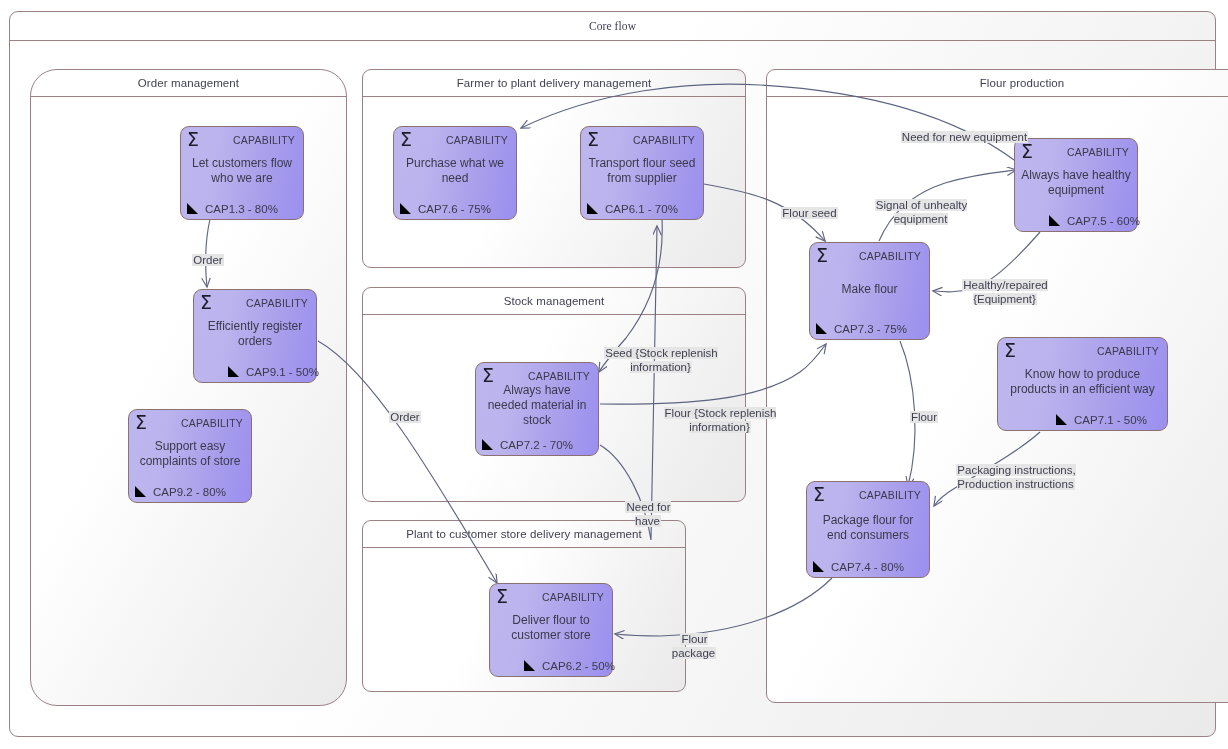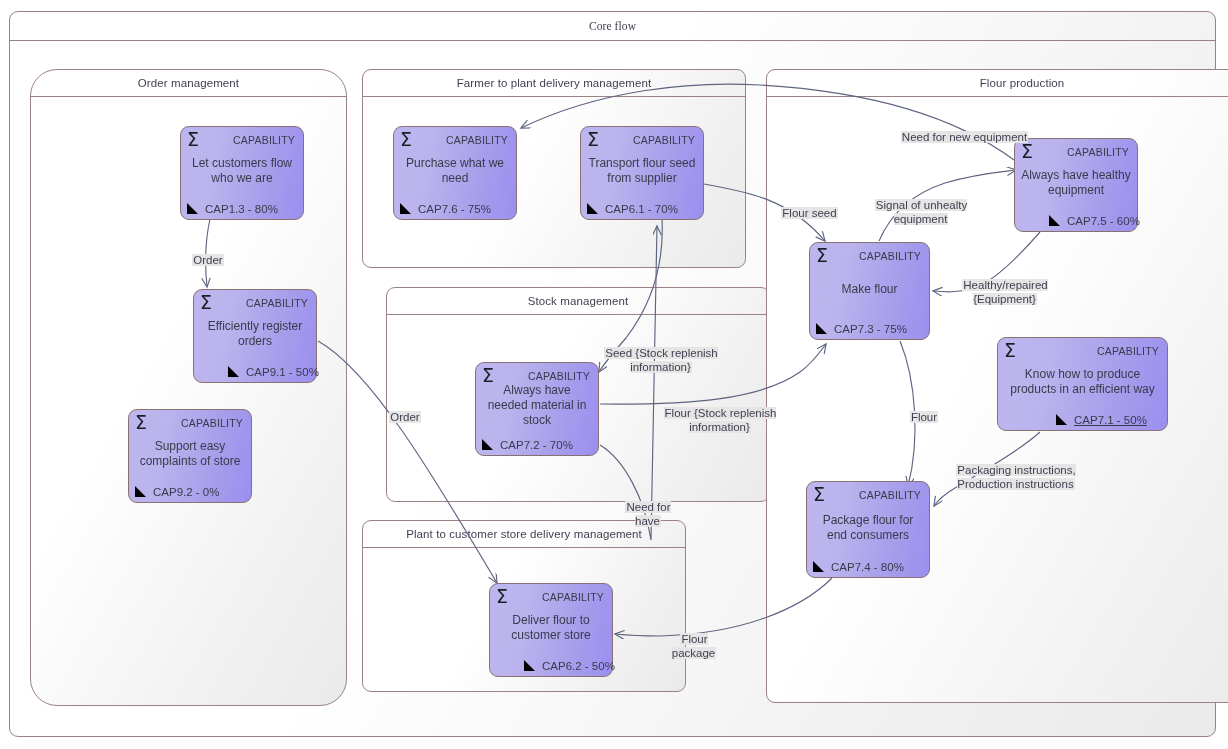--- a/index.html
+++ b/index.html
@@ -123,21 +123,21 @@
       <span>Order management</span>
     </div>
   </div>
 
   <div class="group" style="left:362px;top:69px;width:384px;height:199px;">
     <div class="ghead">
       <span>Farmer to plant delivery management</span>
     </div>
   </div>
 
-  <div class="group" style="left:362px;top:287px;width:384px;height:215px;margin-left:24px;">
+  <div class="group" style="left:362px;top:287px;width:384px;height:215px;">
     <div class="ghead">
       <span>Stock management</span>
     </div>
   </div>
 
   <div class="group" style="left:362px;top:520px;width:324px;height:172px;">
     <div class="ghead">
       <span>Plant to customer store delivery management</span>
     </div>
   </div>
@@ -205,21 +205,21 @@
   </div>
 
   <div class="cap" style="left:128px;top:409px;width:124px;height:94px;">
     <div class="caprow">
       <span class="sigma">Σ</span>
       <span class="captype">CAPABILITY</span>
     </div>
     <div class="capname">Support easy complaints of store</div>
     <div class="capfoot">
       <span class="flagicon"></span>
-      <span class="capid">CAP9.2 - 0%</span>
+      <span class="capid">CAP9.2 - 80%</span>
     </div>
   </div>
 
   <div class="cap" style="left:393px;top:126px;width:124px;height:94px;">
     <div class="caprow">
       <span class="sigma">Σ</span>
       <span class="captype">CAPABILITY</span>
     </div>
     <div class="capname">Purchase what we need</div>
     <div class="capfoot">
@@ -287,21 +287,21 @@
       <span class="capid">CAP7.3 - 75%</span>
     </div>
   </div>
 
   <div class="cap" style="left:997px;top:337px;width:171px;height:94px;">
     <div class="caprow">
       <span class="sigma">Σ</span>
       <span class="captype">CAPABILITY</span>
     </div>
     <div class="capname">Know how to produce products in an efficient way</div>
-    <div class="capfoot pad" style="padding-left:52px;text-decoration:underline;">
+    <div class="capfoot pad" style="padding-left:52px;">
       <span class="flagicon"></span>
       <span class="capid">CAP7.1 - 50%</span>
     </div>
   </div>
 
   <div class="cap" style="left:806px;top:481px;width:124px;height:97px;">
     <div class="caprow">
       <span class="sigma">Σ</span>
       <span class="captype">CAPABILITY</span>
     </div>

